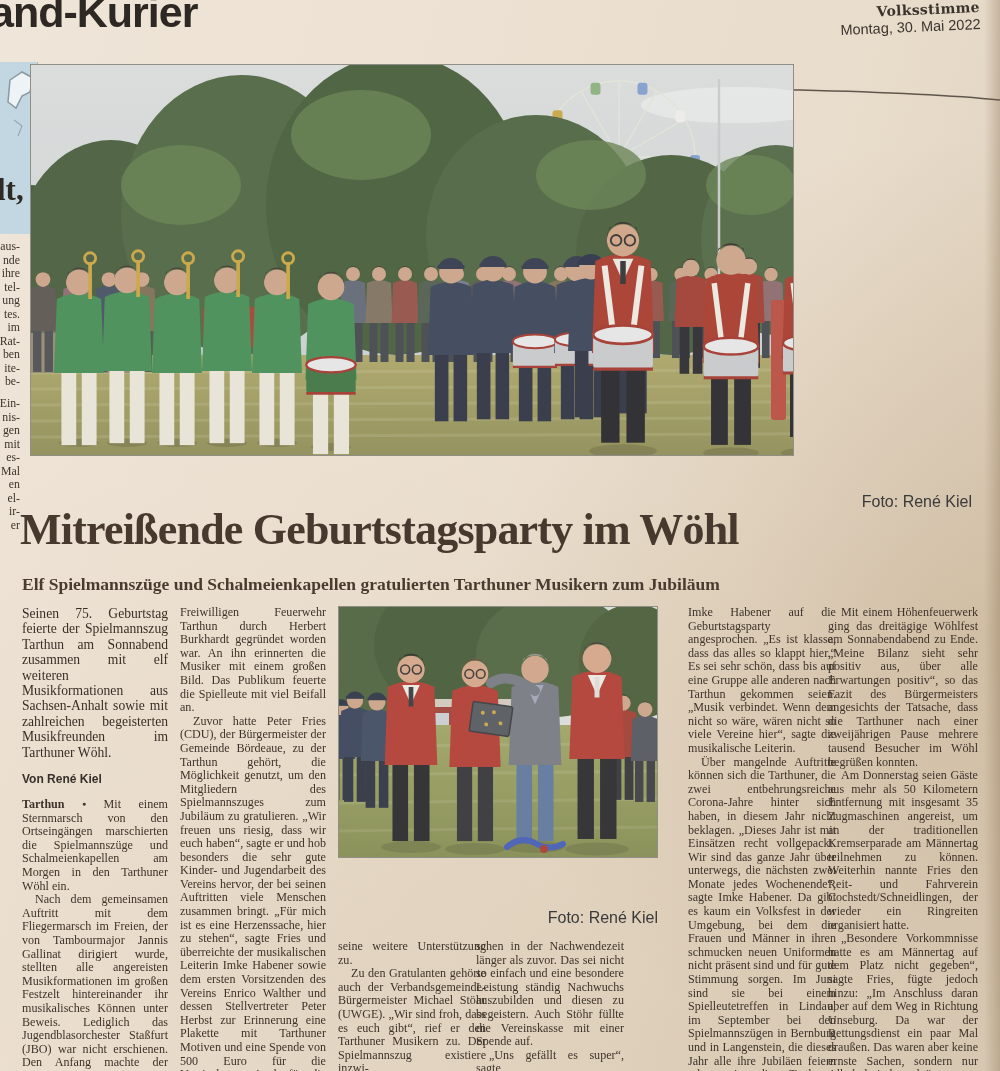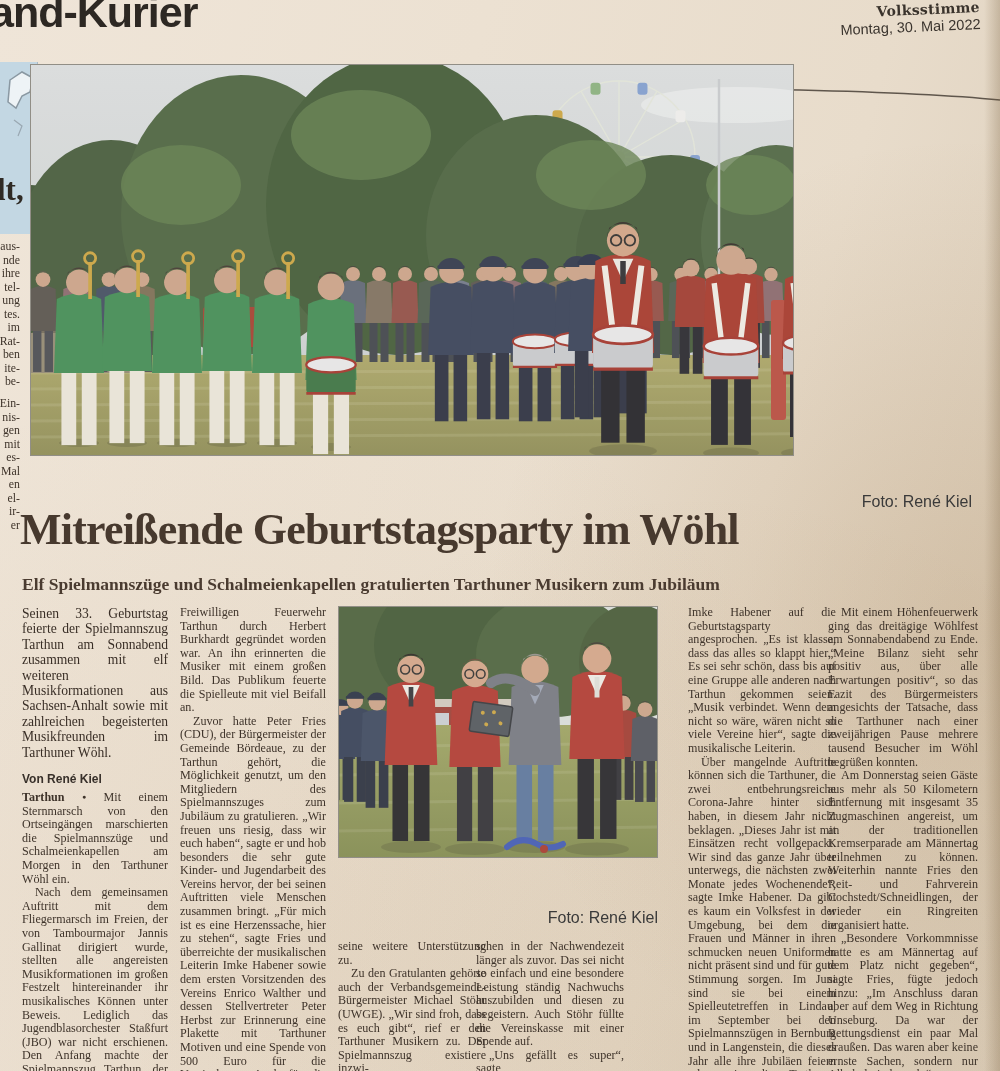--- a/index.html
+++ b/index.html
@@ -46,21 +46,21 @@
   .headline{position:absolute;left:20px;top:504px;width:965px;font-weight:bold;font-size:44px;
     letter-spacing:-0.8px;color:#47392e;font-family:"Liberation Serif","DejaVu Serif",serif;}
   .subhead{position:absolute;left:22px;top:574px;width:960px;font-weight:bold;font-size:17.5px;color:#4a3b30;}
   
   .col{position:absolute;top:606px;height:465px;overflow:hidden;text-align:justify;}
   .c1{left:22px;width:146px;} .c2{left:180px;width:146px;}
   .c3{left:338px;top:940px;height:131px;width:148px;} .c4{left:476px;top:940px;height:131px;width:148px;}
   .c5{left:688px;width:148px;} .c6{left:828px;width:150px;}
   .lead{font-size:13.6px;line-height:15.4px;color:#392e26;}
   .byline{font-family:"Liberation Sans","DejaVu Sans",sans-serif;font-weight:bold;font-size:12px;
-    margin-top:12px;margin-bottom:5px;text-align:left;color:#38302a;}
+    margin-top:12px;margin-bottom:12px;text-align:left;color:#38302a;}
   .body{font-size:12.1px;line-height:13.6px;color:#3e332a;}
   .body.ind{text-indent:13px;}
   .dateline{font-weight:bold;}
   .dot{font-size:7px;vertical-align:2px;margin:0 3px;}
 </style>
 </head>
 <body>
 
 <div class="page">
 
@@ -539,21 +539,21 @@
         </g>
         <rect x="0" y="0" width="963" height="392" fill="rgba(242,233,214,0.10)"></rect>
       </svg>
   </div>
   <div class="credit main-credit">Foto: René Kiel</div>
 
   <h1 class="headline">Mitreißende Geburtstagsparty im Wöhl</h1>
   <div class="subhead">Elf Spielmannszüge und Schalmeienkapellen gratulierten Tarthuner Musikern zum Jubiläum</div>
 
   <div class="col c1">
-    <p class="lead">Seinen 33. Geburtstag feierte der Spielmannszug Tarthun am Sonnabend zusammen mit elf weiteren Musikformationen aus Sachsen-Anhalt sowie mit zahlreichen begeisterten Musikfreunden im Tarthuner Wöhl.</p>
+    <p class="lead">Seinen 75. Geburtstag feierte der Spielmannszug Tarthun am Sonnabend zusammen mit elf weiteren Musikformationen aus Sachsen-Anhalt sowie mit zahlreichen begeisterten Musikfreunden im Tarthuner Wöhl.</p>
     <p class="byline">Von René Kiel</p>
     <p class="body"><span class="dateline">Tarthun</span><span class="dot">●</span><span>Mit einem Sternmarsch von den Ortseingängen marschierten die Spielmannszüge und Schalmeienkapellen am Morgen in den Tarthuner Wöhl ein.</span></p>
     <p class="body ind">Nach dem gemeinsamen Auftritt mit dem Fliegermarsch im Freien, der von Tambourmajor Jannis Gallinat dirigiert wurde, stellten alle angereisten Musikformationen im großen Festzelt hintereinander ihr musikalisches Können unter Beweis. Lediglich das Jugendblasorchester Staßfurt (JBO) war nicht erschienen. Den Anfang machte der Spielmannszug Tarthun, der 1971 als Nachwuchszug der</p>
   </div>
   <div class="col c2">
     <p class="body">Freiwilligen Feuerwehr Tarthun durch Herbert Burkhardt gegründet worden war. An ihn erinnerten die Musiker mit einem großen Bild. Das Publikum feuerte die Spielleute mit viel Beifall an.</p>
     <p class="body ind">Zuvor hatte Peter Fries (CDU), der Bürgermeister der Gemeinde Bördeaue, zu der Tarthun gehört, die Möglichkeit genutzt, um den Mitgliedern des Spielmannszuges zum Jubiläum zu gratulieren. „Wir freuen uns riesig, dass wir euch haben“, sagte er und hob besonders die sehr gute Kinder- und Jugendarbeit des Vereins hervor, der bei seinen Auftritten viele Menschen zusammen bringt. „Für mich ist es eine Herzenssache, hier zu stehen“, sagte Fries und überreichte der musikalischen Leiterin Imke Habener sowie dem ersten Vorsitzenden des Vereins Enrico Walther und dessen Stellvertreter Peter Herbst zur Erinnerung eine Plakette mit Tarthuner Motiven und eine Spende von 500 Euro für die Vereinskasse. Auch für die Zukunft sicherte der Bürgermeister dem Spielmannszug</p>
   </div>
 
   <div class="photo inline">

